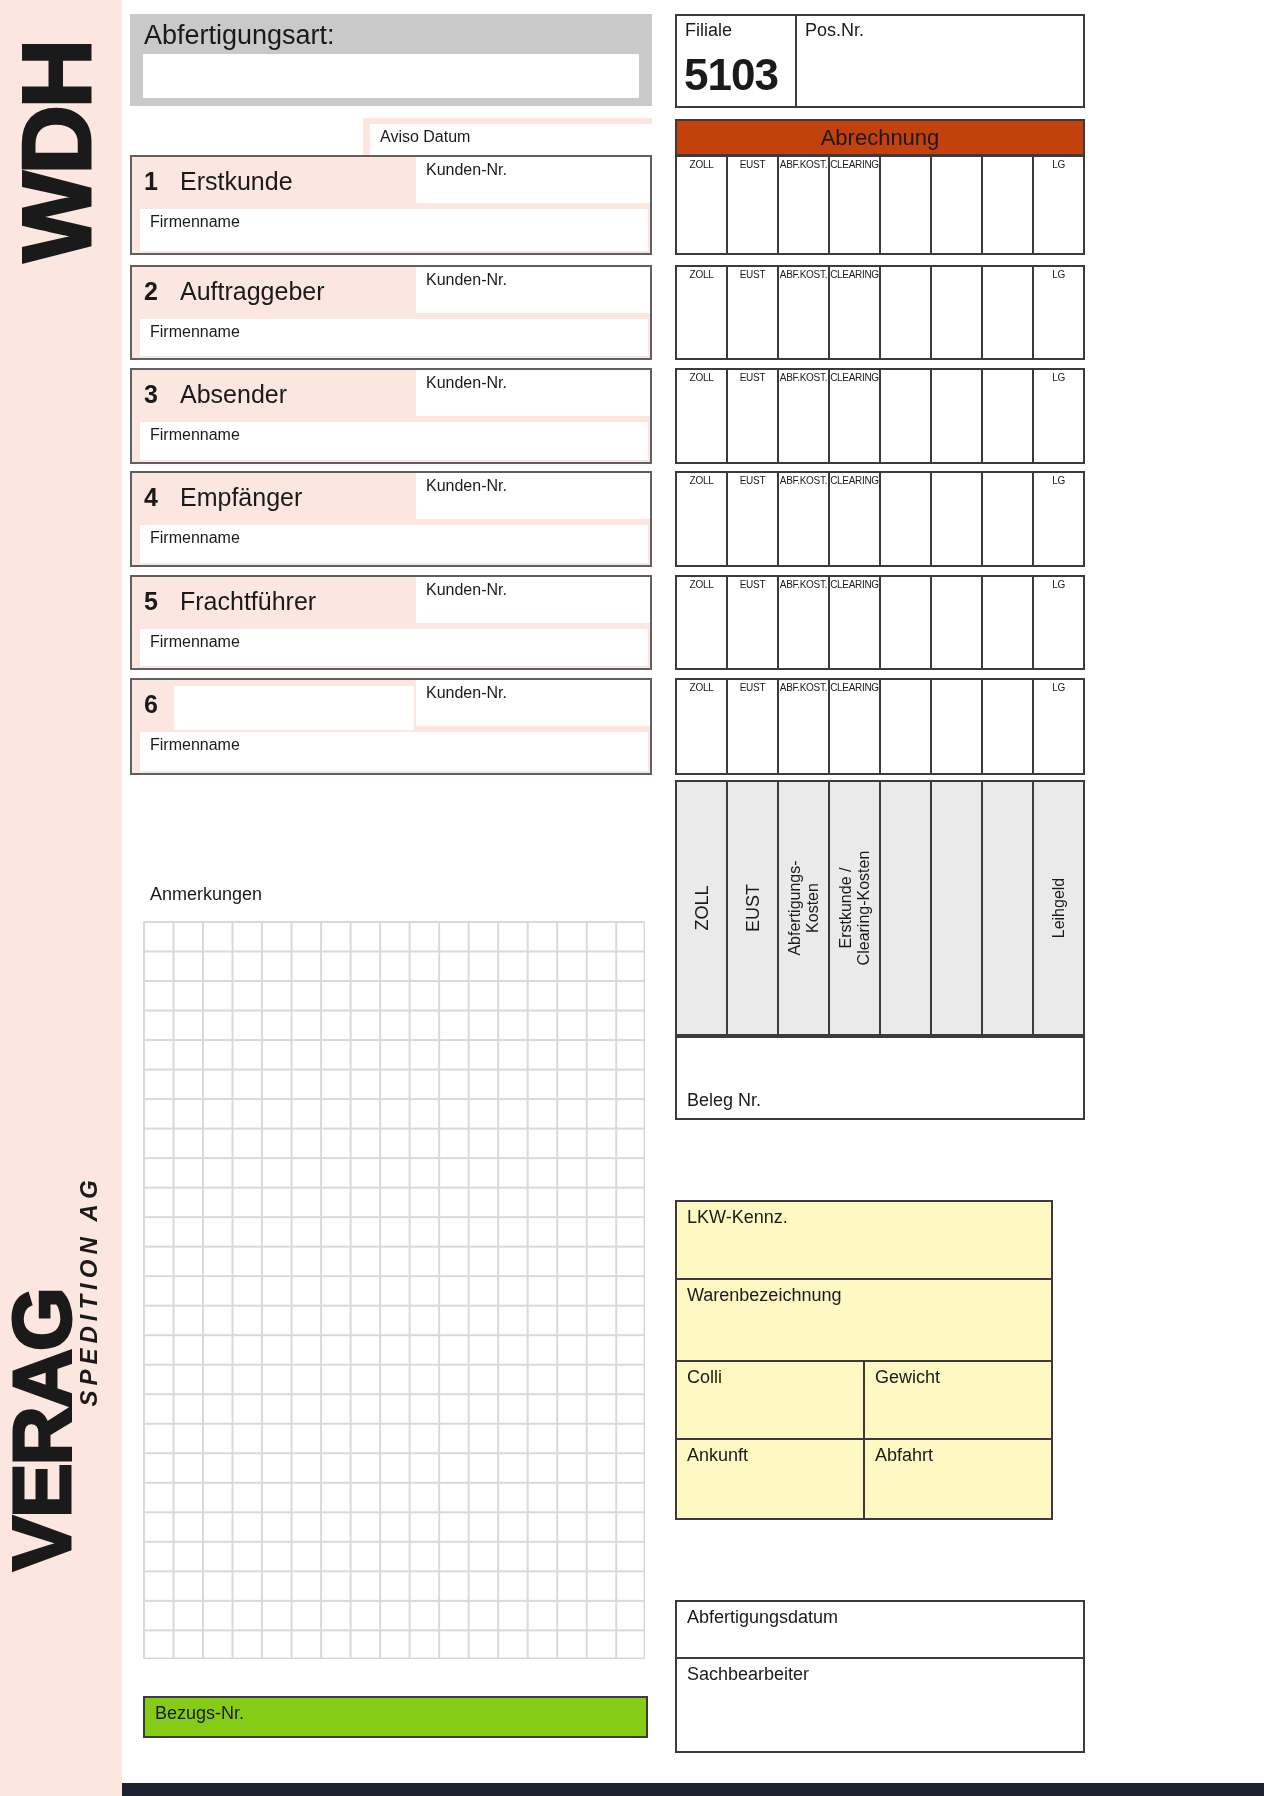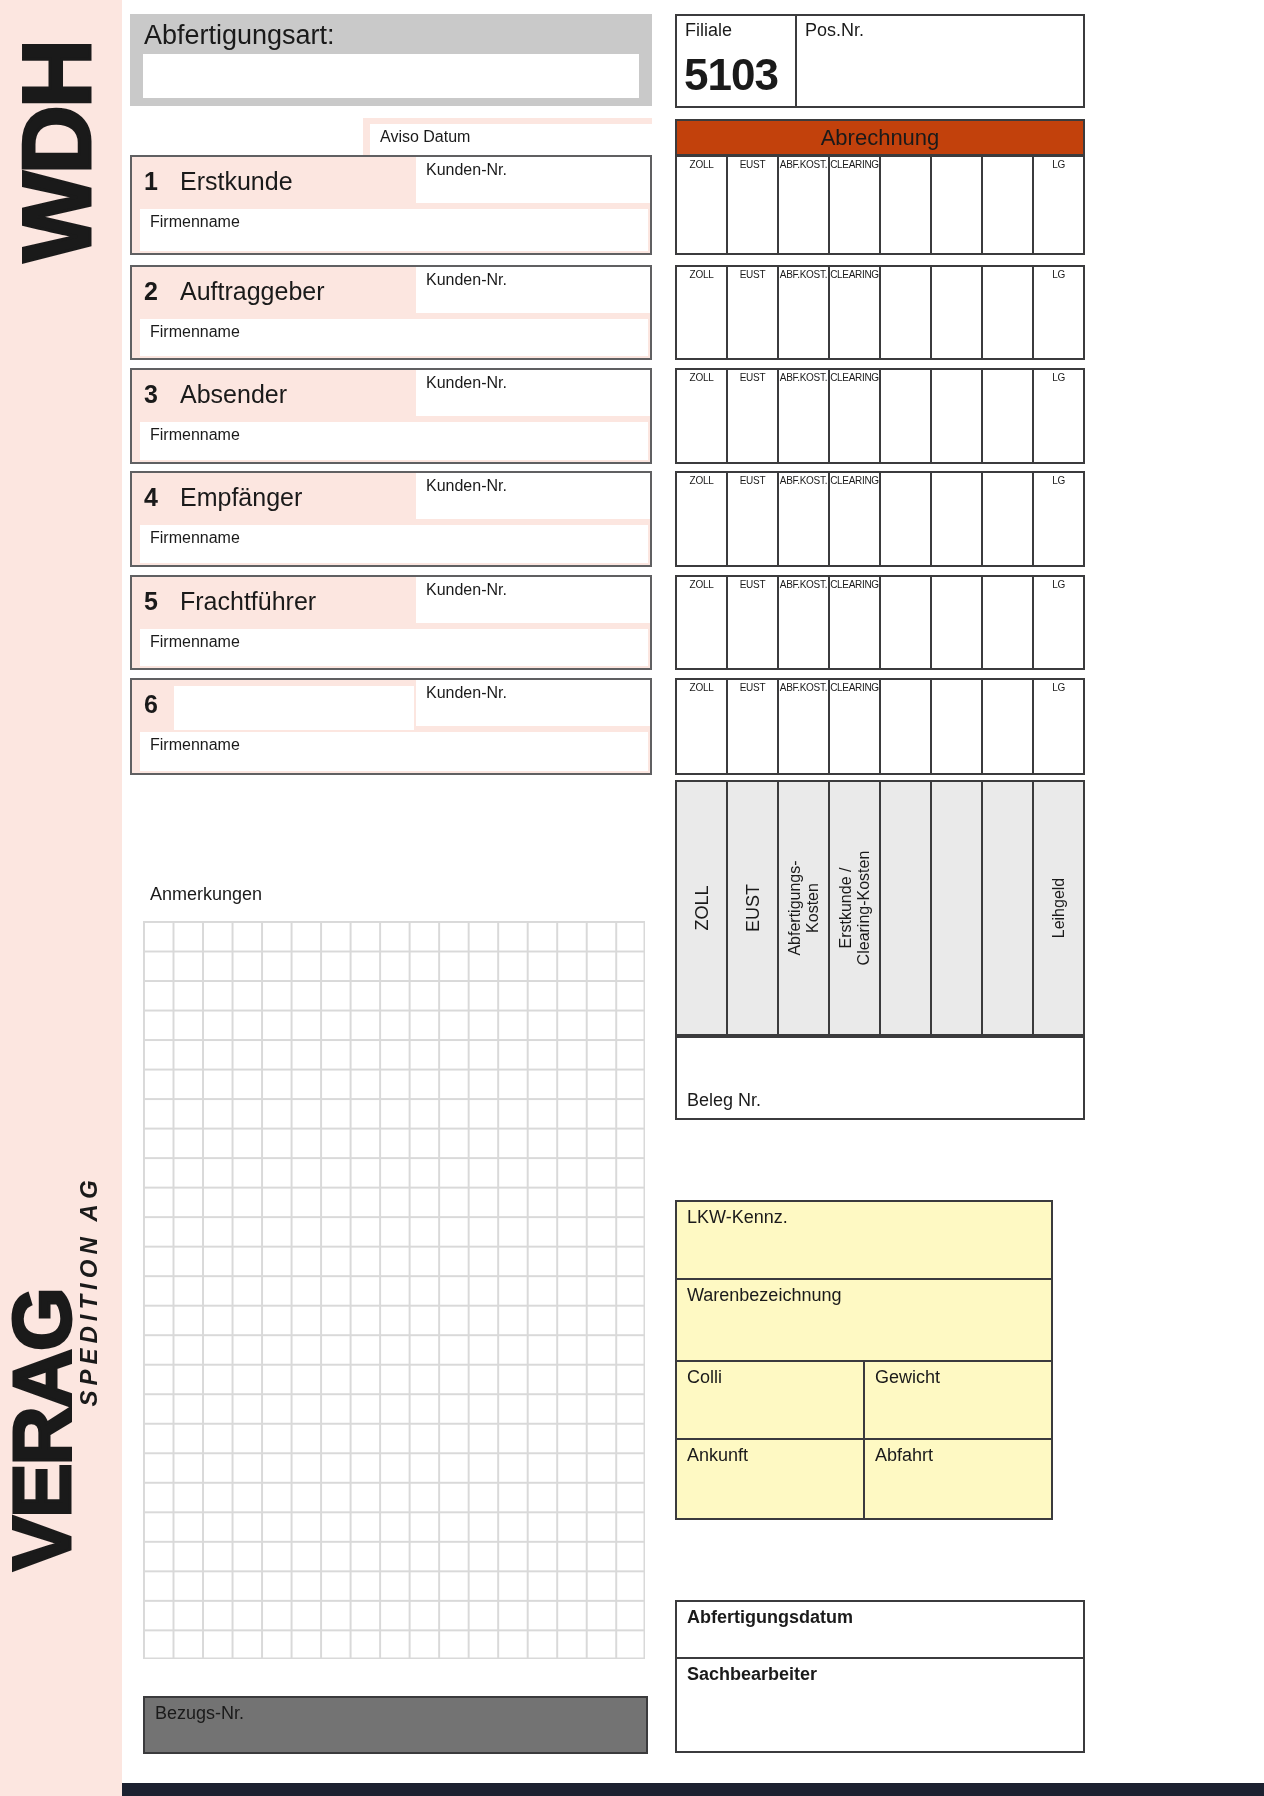--- a/index.html
+++ b/index.html
@@ -65,26 +65,26 @@
         background-image:linear-gradient(to right,#d9d9d9 1.5px,transparent 1.5px),
                          linear-gradient(to bottom,#d9d9d9 1.5px,transparent 1.5px);
         background-size:29.53px 29.52px;box-shadow:inset -1.5px -1.5px 0 #d9d9d9;}
 
   
   .cons{left:675px;top:1200px;width:378px;height:320px;border:2.5px solid #3b3b3d;background:#fef9c3;}
   .cons-row{position:relative;border-top:2px solid #3b3b3d;display:flex;}
   .cons-row:first-child{border-top:none;}
   .half{width:50%;position:relative;}
   .half+.half{border-left:2px solid #3b3b3d;}
-  .proc{left:675px;top:1600px;width:410px;height:153px;border:2.5px solid #3b3b3d;background:#fff;font-weight:bold;}
+  .proc{left:675px;top:1600px;width:410px;height:153px;border:2.5px solid #3b3b3d;background:#fff;}
   .proc-row{position:relative;border-top:2px solid #3b3b3d;}
   .proc-row:first-child{border-top:none;}
   .field-label{position:absolute;left:10px;top:5px;font-size:18px;}
 
-  .bezug{left:143px;top:1696px;width:505px;height:58px;border:2.5px solid #3b3b3d;background:#737373;}
+  .bezug{left:143px;top:1696px;width:505px;height:42px;border:2.5px solid #3b3b3d;background:#84cc16;}
   .bottom-bar{left:122px;top:1783px;width:1142px;height:13px;background:#1c2130;}
 </style>
 </head>
 <body>
 
 <div class="page">
 
   <div class="abs strip">
     <div class="vtext wdh">WDH</div>
     <div class="vtext verag">VERAG</div>

